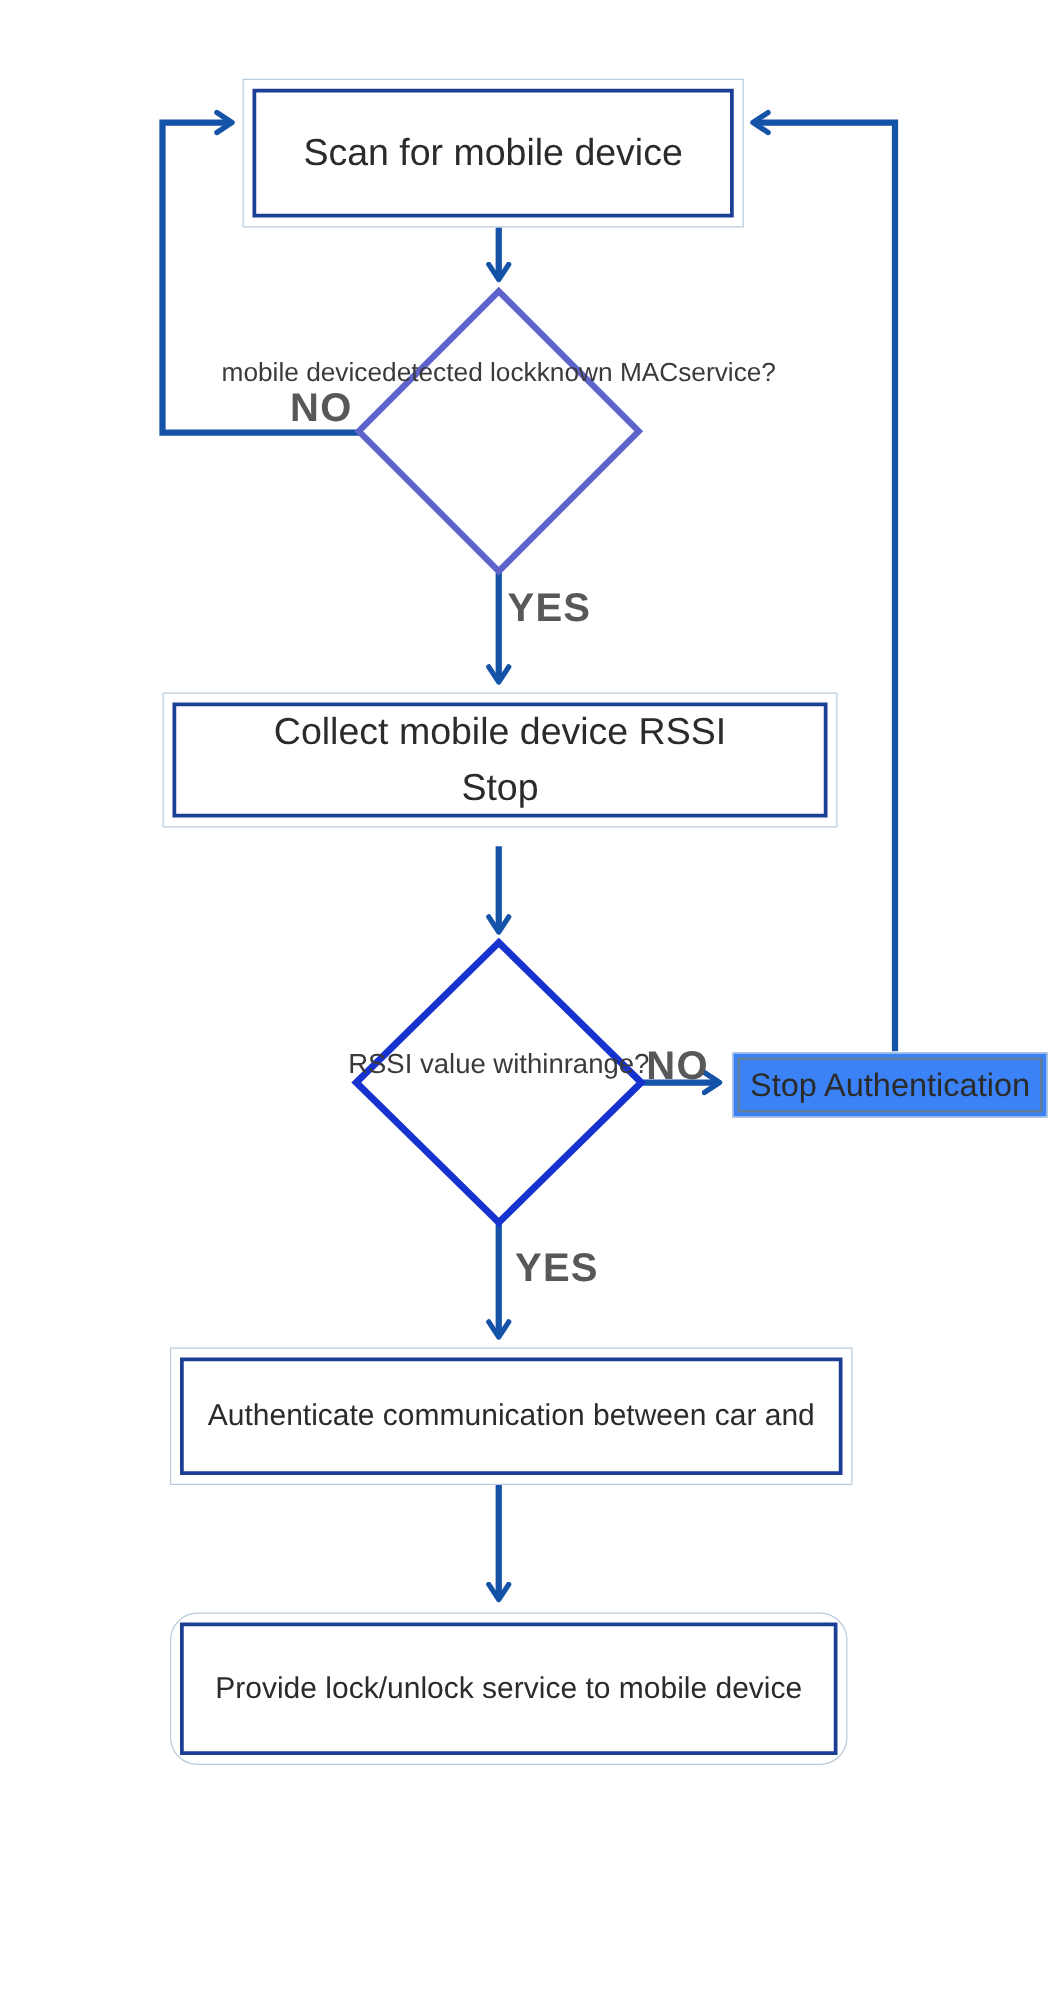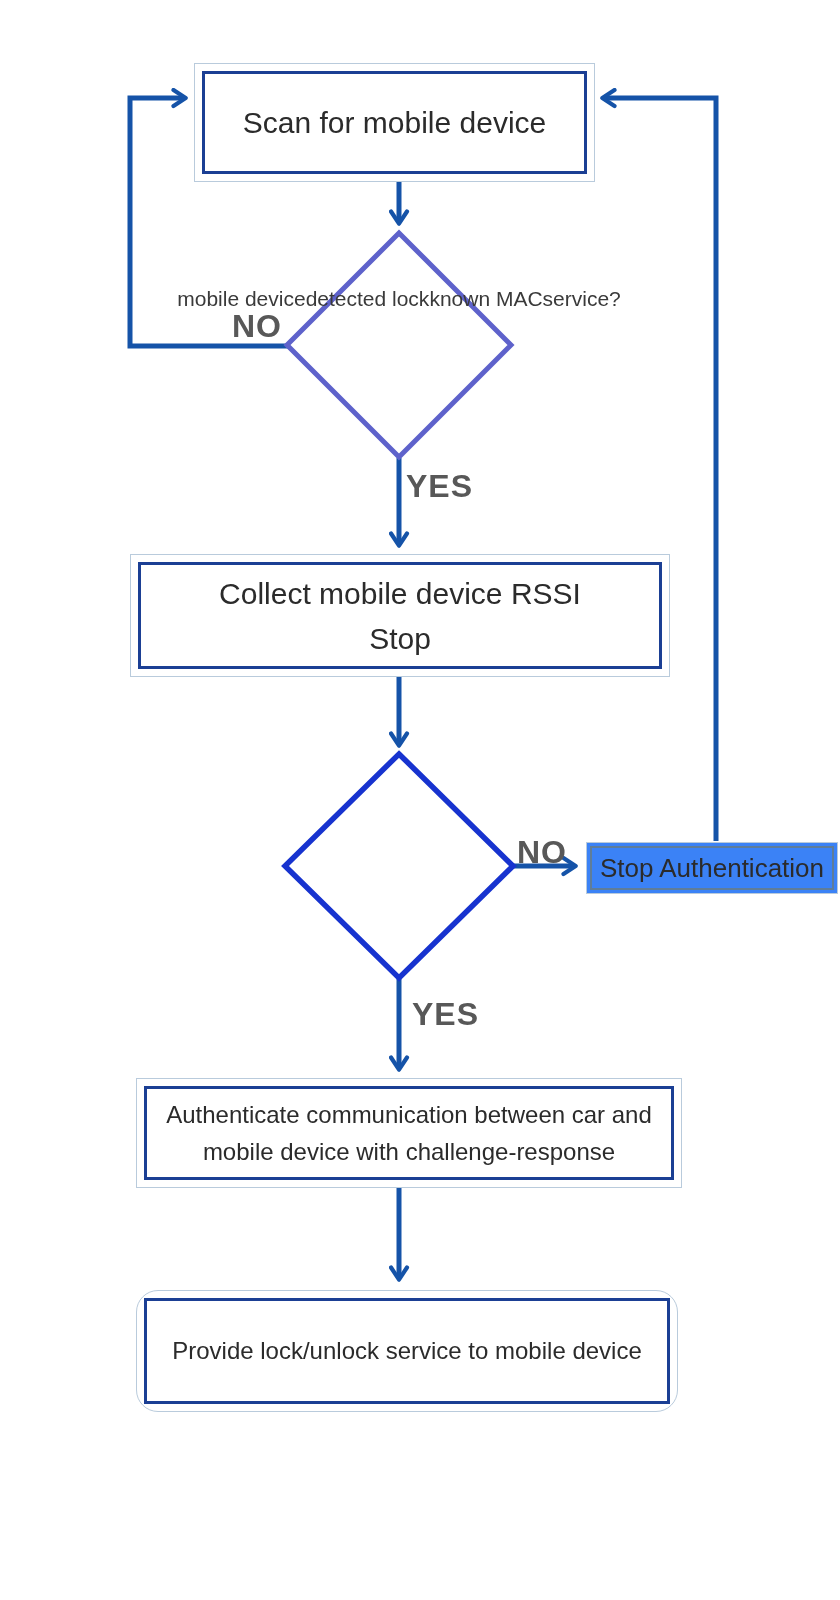--- a/index.html
+++ b/index.html
@@ -54,21 +54,21 @@
   .dtext .line{white-space:nowrap;}
 
   .edge-label{
     position:absolute;color:var(--edge-label);font-size:32px;line-height:1;
     white-space:nowrap;letter-spacing:1px;font-weight:bold;
   }
 
   .scan-box{left:194px;top:63px;width:401px;height:119px;}
   .scan-box .inner{font-size:30px;line-height:1.2;}
 
-  .collect-box{left:130px;top:554px;width:540px;height:123px;}
+  .collect-box{left:130px;top:554px;width:540px;height:108px;}
   .collect-box .inner{font-size:30px;line-height:1.5;}
 
   .auth-box{left:136px;top:1078px;width:546px;height:110px;}
   .auth-box .inner{font-size:24px;line-height:1.55;align-items:center;}
 
   .provide-box{left:136px;top:1290px;width:542px;height:122px;border-radius:22px;}
   .provide-box .inner{font-size:24px;line-height:1.3;}
 
   .stop-box{left:586px;top:842px;width:252px;height:52px;}
   .stop-box .inner{font-size:26px;line-height:1;}
@@ -122,34 +122,37 @@
   <div class="edge-label no1-label">NO</div>
   <div class="edge-label yes1-label">YES</div>
 
   <div class="pbox collect-box">
     <div class="inner">
       <div class="line">Collect mobile device RSSI</div>
       <div class="line">Stop</div>
     </div>
   </div>
 
+  <div class="dtext d2-text">
+    <div class="line">RSSI value within</div>
+    <div class="line">range?</div>
+  </div>
 
   <div class="edge-label no2-label">NO</div>
   <div class="edge-label yes2-label">YES</div>
 
   <div class="stopbox stop-box">
     <div class="inner">
       <div class="line">Stop Authentication</div>
     </div>
   </div>
 
   <div class="pbox auth-box">
     <div class="inner">
       <div class="line">Authenticate communication between car and</div>
-      <div class="line">mobile device with challenge-response</div>
     </div>
   </div>
 
   <div class="pbox provide-box">
     <div class="inner">
       <div class="line">Provide lock/unlock service to mobile device</div>
     </div>
   </div>
 
 </div>

